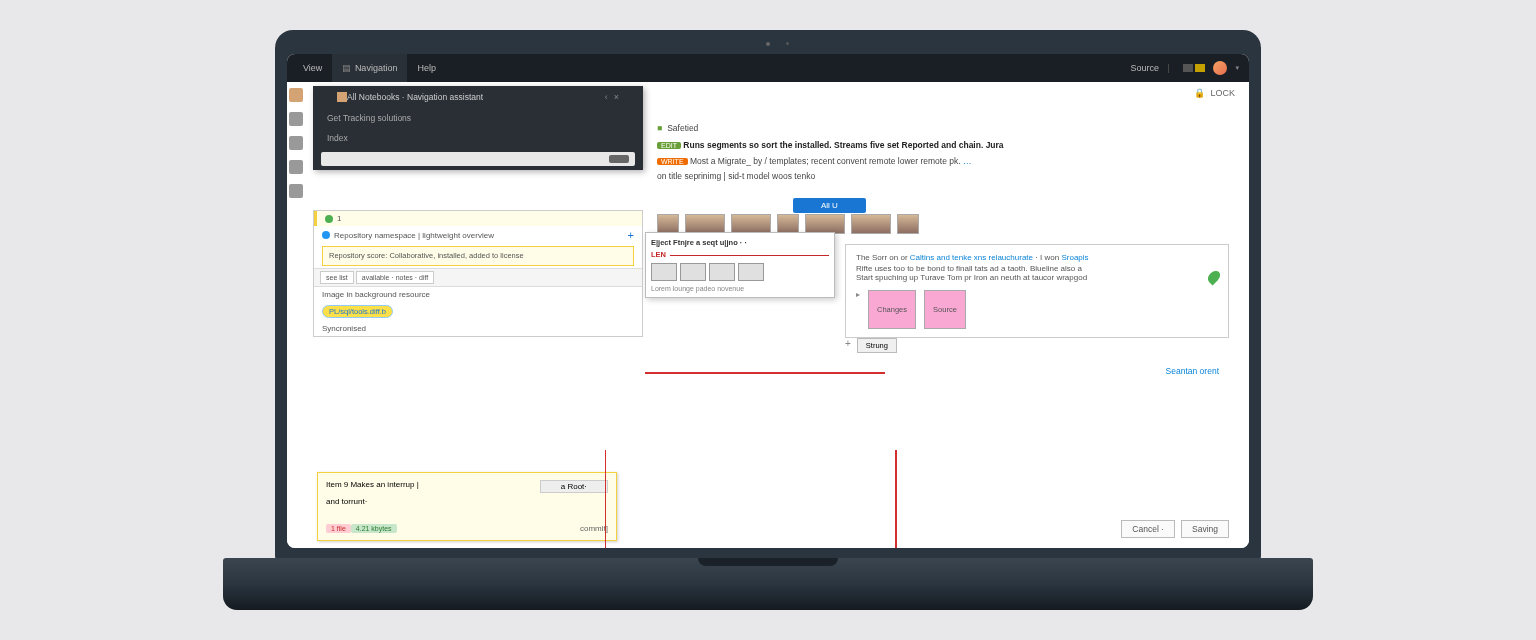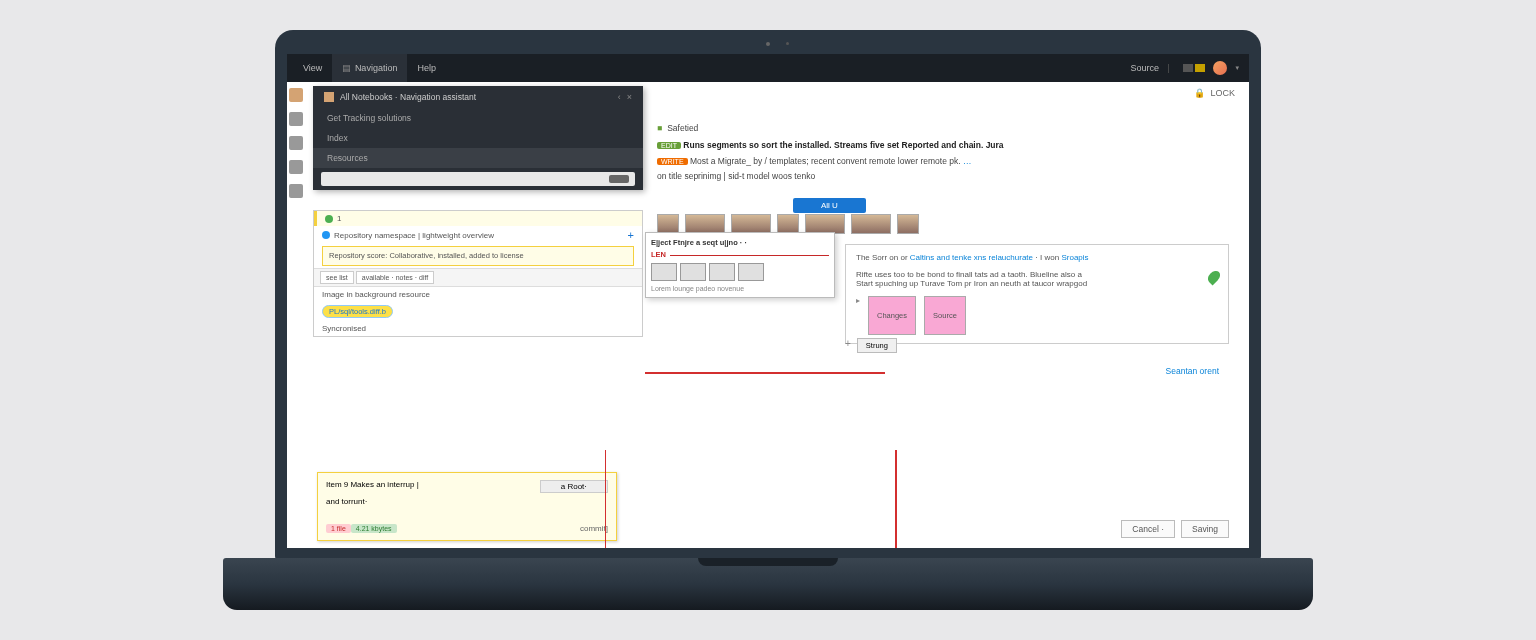--- a/index.html
+++ b/index.html
@@ -1,35 +1,35 @@
 <!DOCTYPE html>
 <html><head>
 <meta charset="utf-8">
 <style>
 *{margin:0;padding:0;box-sizing:border-box;font-family:Arial,sans-serif}
 body{background:#e8e8ea;width:1536px;height:640px;display:flex;align-items:center;justify-content:center}
 .laptop{width:1090px;height:580px;position:relative}
 .bezel{position:absolute;top:0;left:52px;width:986px;height:530px;background:#2a3540;border-radius:18px 18px 4px 4px;padding:24px 12px 12px}
 .camera{position:absolute;top:12px;left:50%;transform:translateX(-50%);width:4px;height:4px;background:#666;border-radius:50%}
 .camera2{position:absolute;top:12px;left:calc(50% + 18px);width:3px;height:3px;background:#555;border-radius:50%}
-.screen{width:100%;height:100%;background:#fff;border-radius:0;display:flex;flex-direction:column;overflow:hidden}
+.screen{width:100%;height:100%;background:#fff;border-radius:8px;display:flex;flex-direction:column;overflow:hidden}
 .tabbar{height:28px;background:#1a1f25;display:flex;align-items:center;font-size:9px;color:#bbb;padding-left:6px}
 .tab{padding:0 10px;height:100%;display:flex;align-items:center;gap:4px}
 .tab.active{background:#2a3038}
 .tab-right{margin-left:auto;display:flex;align-items:center;gap:8px;padding-right:10px}
 .avatar{width:14px;height:14px;border-radius:50%;background:linear-gradient(135deg,#f4a261,#e76f51)}
 .winbtns{display:flex;gap:2px;margin-left:6px}
 .winbtn{width:10px;height:8px;background:#555}
 .winbtn.y{background:#c4a000}
 .content{flex:1;background:#fff;position:relative}
 .leftcol{position:absolute;left:2px;top:2px;width:16px;height:400px;display:flex;flex-direction:column;gap:10px;padding-top:4px}
 .leftcol .ic{width:14px;height:14px;background:#d4a373;border-radius:2px}
 .leftcol .ic.g{background:#999}
 .panel-dark{position:absolute;left:26px;top:4px;width:330px;background:#2a2f36;color:#ccc;font-size:9px;box-shadow:2px 2px 6px rgba(0,0,0,.3)}
-.pd-head{padding:6px 11px;display:flex;align-items:flex-end;gap:6px;font-size:8.5px}
+.pd-head{padding:6px 24px;display:flex;align-items:flex-end;font-size:8.5px}
 .pd-head .sq{width:10px;height:10px;background:#d4a373}
 .pd-ctrl{margin-left:auto;display:flex;gap:6px;color:#888;font-size:9px}
 .pd-row{padding:5px 14px;font-size:8.5px;color:#aaa}
 .pd-row.sel{background:#3a3f46}
 .pd-input{margin:4px 8px;background:#e8e8e8;height:14px;border-radius:2px;position:relative}
 .pd-input::after{content:"";position:absolute;right:6px;top:3px;width:20px;height:8px;background:#666;border-radius:2px}
 .panel-light{position:absolute;left:26px;top:128px;width:330px;background:#fff;border:1px solid #ccc;font-size:8px;color:#555}
 .pl-row{padding:3px 8px;display:flex;align-items:center;gap:4px}
 .pl-row.sel{background:#fffde7;border-left:3px solid #f4d03f}
 .pl-dot{width:8px;height:8px;border-radius:50%;background:#4caf50}
@@ -120,21 +120,20 @@
           <div class="pd-head">
             <div class="sq"></div>
             <span>All Notebooks   · Navigation assistant</span>
             <div class="pd-ctrl">
               <span>‹</span>
               <span>×</span>
             </div>
           </div>
           <div class="pd-row">Get Tracking solutions</div>
           <div class="pd-row">Index</div>
-          <div class="pd-row sel">Resources</div>
           <div class="pd-input"></div>
         </div>
 
         <div class="panel-light">
           <div class="pl-row sel">
             <div class="pl-dot"></div>
             <span>1</span>
           </div>
           <div class="pl-row">
             <div class="pl-dot b"></div>
@@ -222,21 +221,21 @@
           <div style="color:#888;font-size:7px">Lorem  lounge padeo  novenue</div>
         </div>
 
         <div class="card-r">
           <div>
             <span>The Sorr on or </span>
             <span class="lk">Caltins and tenke xns relauchurate</span>
             <span> · I won </span>
             <span class="lk">Sroapis</span>
           </div>
-          <div style="margin-top:8px">Rifte uses too to be bond to finall tats ad a taoth. Blueline also a</div>
+          <div style="margin-top:2px">Rifte uses too to be bond to finall tats ad a taoth. Blueline also a</div>
           <div>Start spuching up Turave Tom pr Iron an  neuth at taucor wrapgod</div>
           <div class="btns">
             <span style="color:#888">▸</span>
             <div class="bt">Changes</div>
             <div class="bt">Source</div>
           </div>
         </div>
         <div class="pin pin1"></div>
 
         <div class="chiprow">

